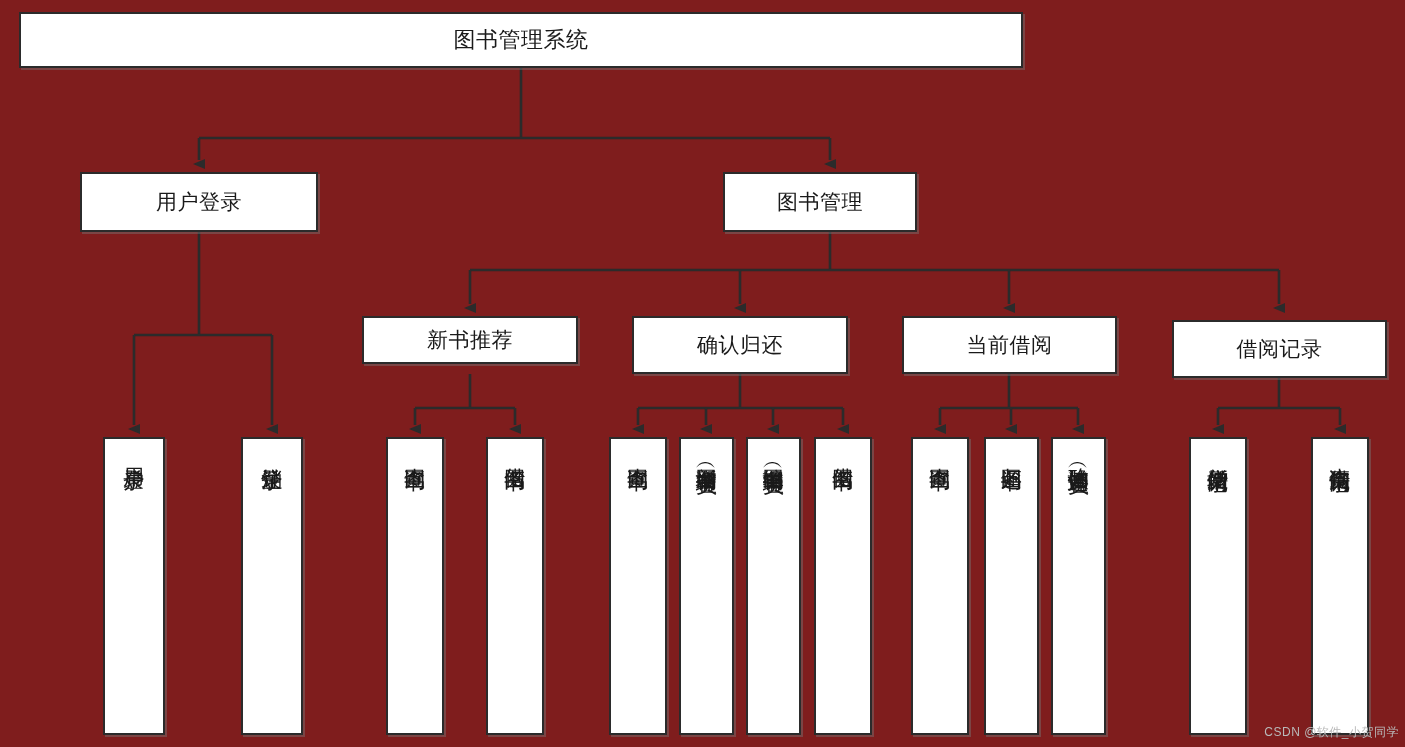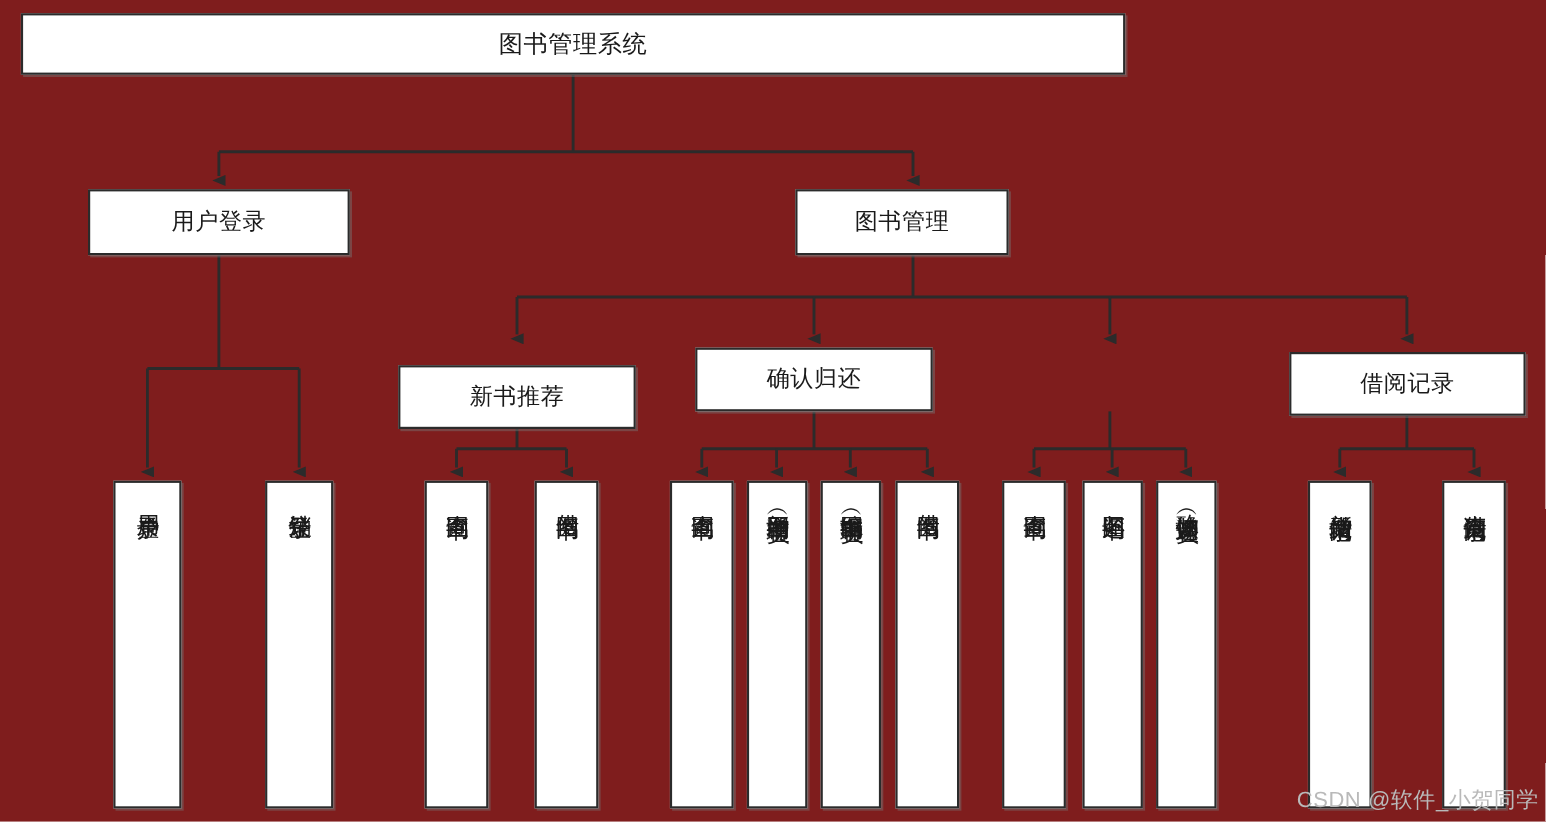--- a/index.html
+++ b/index.html
@@ -53,21 +53,21 @@
     text-orientation: upright;
     font-size: 21px;
     line-height: 1.32;
     letter-spacing: 1px;
     white-space: nowrap;
   }
   .watermark {
     position: absolute;
     right: 6px;
     bottom: 6px;
-    font-size: 20px;
+    font-size: 12px;
     color: #b9b9b9;
     white-space: nowrap;
     letter-spacing: 0.5px;
   }
 </style>
 </head>
 <body>
 
 <div id="canvas">
 
@@ -125,25 +125,28 @@
     <span class="lbl">图书管理系统</span>
   </div>
 
   <div class="node" id="n-l2-0" style="left: 80px; top: 172px; width: 238px; height: 60px;">
     <span class="lbl">用户登录</span>
   </div>
   <div class="node" id="n-l2-1" style="left: 711px; top: 172px; width: 194px; height: 60px; margin-left: 12px;">
     <span class="lbl">图书管理</span>
   </div>
 
-  <div class="node" id="n-l3-0" style="left: 362px; top: 316px; width: 216px; height: 58px; margin-top: 16px;">
+  <div class="node" id="n-l3-0" style="left: 362px; top: 316px; width: 216px; height: 48px;">
     <span class="lbl">新书推荐</span>
   </div>
   <div class="node" id="n-l3-1" style="left: 632px; top: 316px; width: 216px; height: 58px;">
     <span class="lbl">确认归还</span>
+  </div>
+  <div class="node" id="n-l3-2" style="left: 902px; top: 316px; width: 215px; height: 58px;">
+    <span class="lbl">当前借阅</span>
   </div>
   <div class="node" id="n-l3-3" style="left: 1172px; top: 320px; width: 215px; height: 58px;">
     <span class="lbl">借阅记录</span>
   </div>
 
   <div class="node leaf" id="n-lf-0" style="left: 103px; top: 437px; width: 62px; height: 298px;">
     <span class="lbl">用户登录</span>
   </div>
   <div class="node leaf" id="n-lf-1" style="left: 241px; top: 437px; width: 62px; height: 298px;">
     <span class="lbl">注销登录</span>

